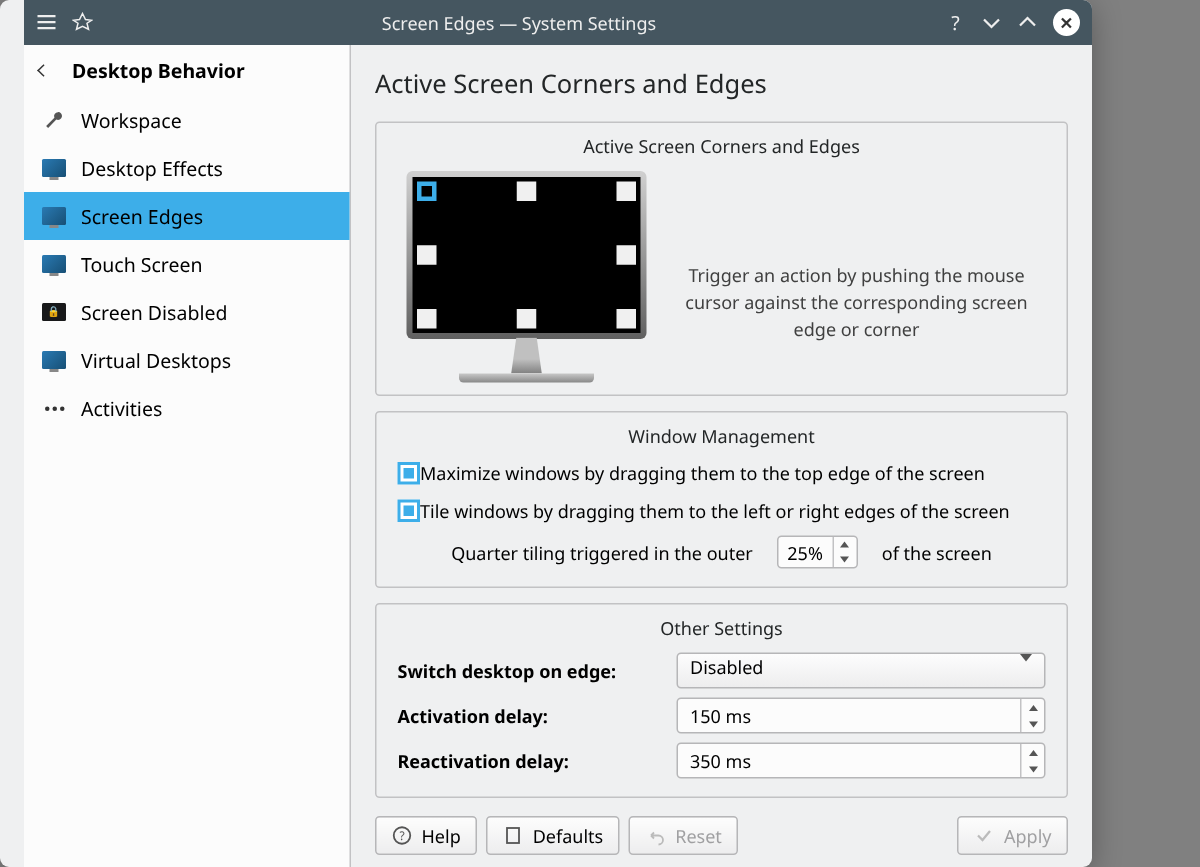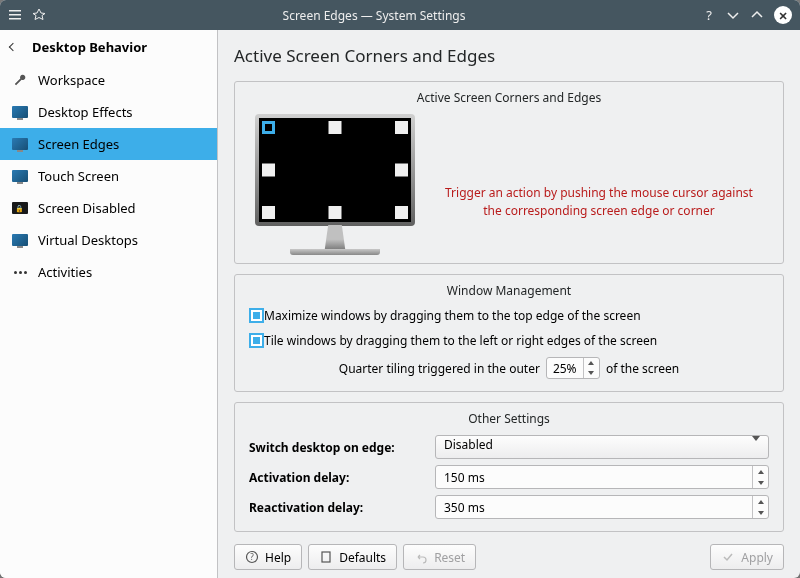--- a/index.html
+++ b/index.html
@@ -1,17 +1,17 @@
 <!DOCTYPE html>
 <html><head>
 <meta charset="utf-8">
 <style>
 * { box-sizing: border-box; margin: 0; padding: 0; font-family: "Noto Sans", "Segoe UI", sans-serif; }
 body { background: #808080; width: 800px; height: 578px; overflow: hidden; }
-.window { width: 800px; height: 578px; background: #eff0f1; border-radius: 6px; overflow: hidden; box-shadow: 0 4px 20px rgba(0,0,0,0.3); display: flex; flex-direction: column; }
+.window { width: 728px; height: 578px; background: #eff0f1; border-radius: 6px; overflow: hidden; box-shadow: 0 4px 20px rgba(0,0,0,0.3); display: flex; flex-direction: column; padding-left: 16px; }
 .titlebar { height: 30px; background: #455660; display: flex; align-items: center; color: #eee; padding: 0 8px; font-size: 12px; }
 .titlebar .left-icons { display: flex; gap: 10px; align-items: center; }
 .titlebar .title { flex: 1; text-align: center; }
 .titlebar .right-icons { display: flex; gap: 10px; align-items: center; }
 .titlebar .tb-icon { width: 14px; height: 14px; display: inline-flex; align-items: center; justify-content: center; cursor: pointer; }
 .close-btn { width: 18px; height: 18px; background: #fff; border-radius: 50%; color: #333; display: flex; align-items: center; justify-content: center; font-size: 11px; font-weight: bold; cursor: pointer; }
 
 .content { flex: 1; display: flex; overflow: hidden; }
 .sidebar { width: 218px; background: #fcfcfc; border-right: 1px solid #c2c2c4; display: flex; flex-direction: column; }
 .sidebar-header { padding: 8px 10px; font-weight: bold; font-size: 13px; display: flex; align-items: center; gap: 16px; }
@@ -35,27 +35,27 @@
 .monitor-area { flex: 0 0 auto; display:flex; flex-direction:column; align-items:center;}
 .monitor-outer { width: 160px; height: 112px; background: linear-gradient(#d0d0d0,#606060); border-radius: 4px; padding: 4px; }
 .monitor-screen { width: 100%; height: 100%; background: #000; position: relative; }
 .hotspot { width: 13px; height: 13px; background: #f0f0f0; position: absolute; cursor: pointer; }
 .hotspot.selected { background: #000; border: 3px solid #3daee9; }
 .hs-tl { top:3px; left:3px; } .hs-tc { top:3px; left:50%; transform:translateX(-50%);} .hs-tr { top:3px; right:3px;}
 .hs-ml { top:50%; left:3px; transform:translateY(-50%);} .hs-mr { top:50%; right:3px; transform:translateY(-50%);}
 .hs-bl { bottom:3px; left:3px;} .hs-bc { bottom:3px; left:50%; transform:translateX(-50%);} .hs-br { bottom:3px; right:3px;}
 .monitor-stand { width: 34px; height: 24px; background: linear-gradient(#c0c0c0 60%,#808080); clip-path: polygon(30% 0,70% 0,80% 100%,20% 100%); margin-top:-1px;}
 .monitor-base { width: 90px; height: 6px; background: linear-gradient(#c8c8c8,#888); border-radius: 0 0 3px 3px; }
-.p1-text { flex:1; text-align:center; font-size:12px; color:#b91c1c; line-height:1.5;margin-top:35px; }
+.p1-text { flex:1; text-align:center; font-size:12px; color:#404040; line-height:1.5;margin-top:35px; }
 
 .wm-body { padding: 4px 14px 12px 14px; display: flex; flex-direction: column; gap: 8px; font-size: 12px; }
 .check-row { display: flex; align-items: center; gap: 0; }
 .kcheck { width: 15px; height: 15px; border: 2px solid #3daee9; background: #fff; padding: 2px; cursor: pointer; }
 .kcheck.checked::after { content:""; display:block; width:100%; height:100%; background:#3daee9; }
-.tiling-row { display:flex; align-items:center; gap:6px; justify-content:center; }
+.tiling-row { display:flex; align-items:center; gap:16px; justify-content:center; }
 .spin-small { display:flex; align-items:center; border:1px solid #b6b6b8; background:#fcfcfc; height:22px; border-radius:3px; }
 .spin-small input { border:none; width:36px; height:100%; text-align:left; padding-left:6px; font-size:12px; background:transparent; outline:none;}
 .spin-btns { width:16px; display:flex; flex-direction:column; height:100%; border-left:1px solid #c2c2c4;}
 .spin-btns div { flex:1; display:flex; align-items:center; justify-content:center; cursor:pointer; }
 .spin-btns .up::before { content:""; border-left:3px solid transparent; border-right:3px solid transparent; border-bottom:4px solid #555;}
 .spin-btns .down::before { content:""; border-left:3px solid transparent; border-right:3px solid transparent; border-top:4px solid #555;}
 
 .form-grid { display:grid; grid-template-columns: 178px 1fr; gap:6px 8px; align-items:center; padding: 4px 14px 12px 14px; font-size:12px;}
 .form-grid .lbl { text-align:left;font-weight:bold; }
 .kselect { height:24px; border:1px solid #b6b6b8; background:linear-gradient(#fdfdfd,#ededee); border-radius:3px; display:flex; align-items:flex-start; padding:0 8px; justify-content:space-between; cursor:pointer;}

